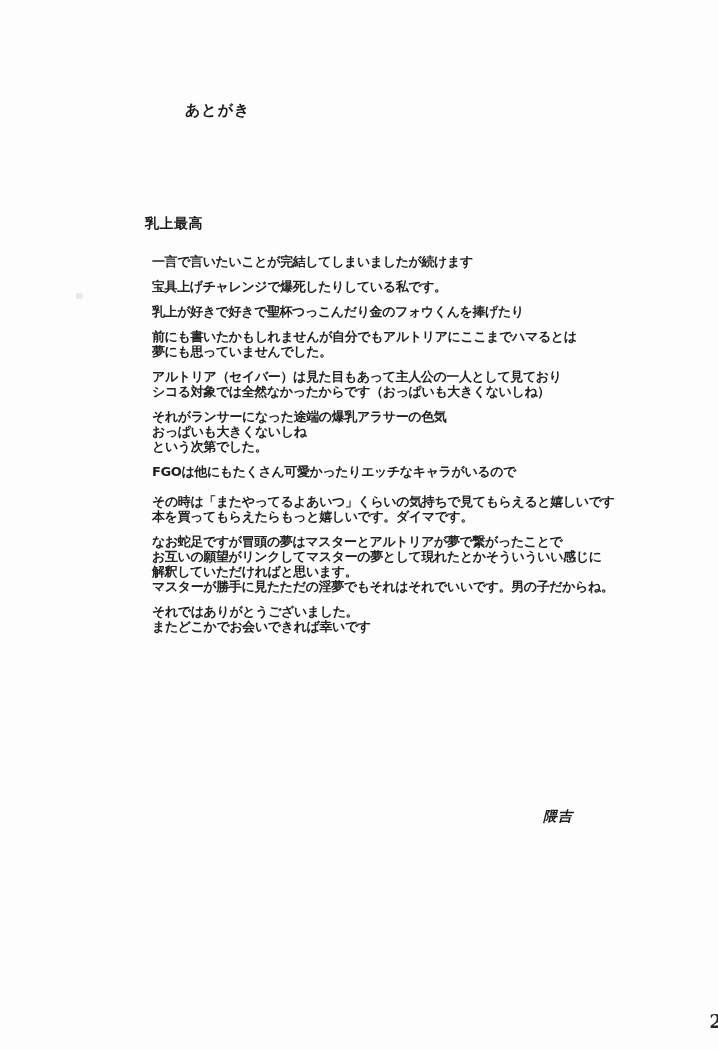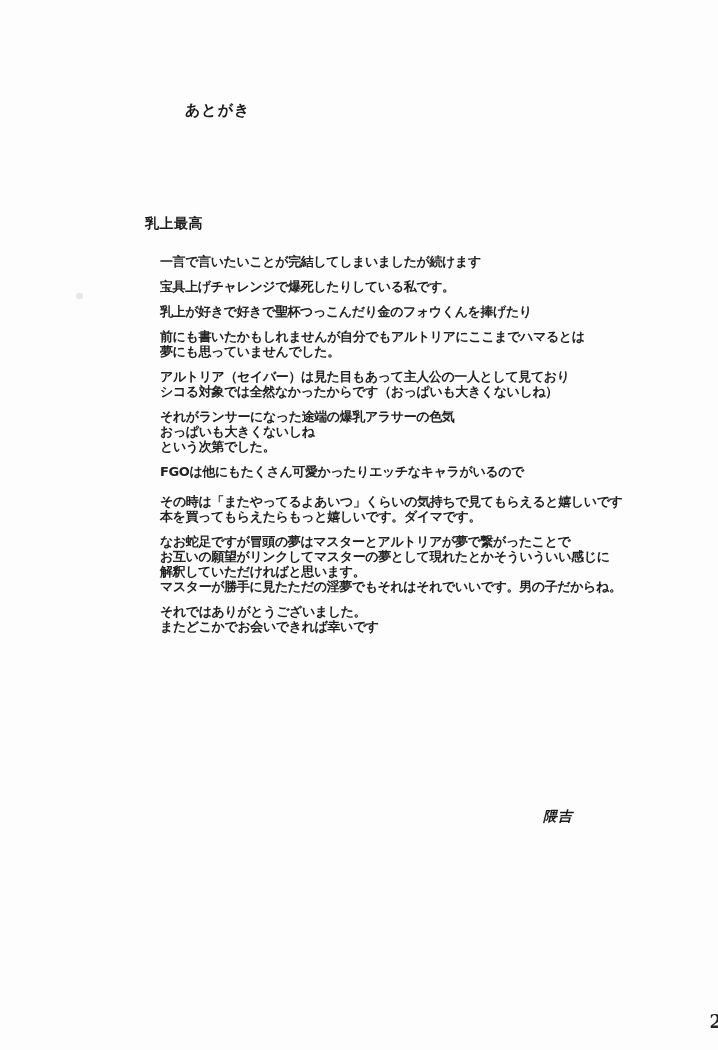--- a/index.html
+++ b/index.html
@@ -43,21 +43,21 @@
     left: 147px;
     top: 254px;
     width: 500px;
     font-size: 13px;
     line-height: 15px;
     font-weight: 700;
     letter-spacing: -0.4px;
     color: #222222;
   }
   .bodytext p {
-    margin: 0 0 10px 13px;
+    margin: 0 0 10px 5px;
   }
   .bodytext .line {
     white-space: nowrap;
   }
   .signature {
     position: absolute;
     left: 543px;
     top: 808px;
     font-size: 14px;
     font-weight: 700;

